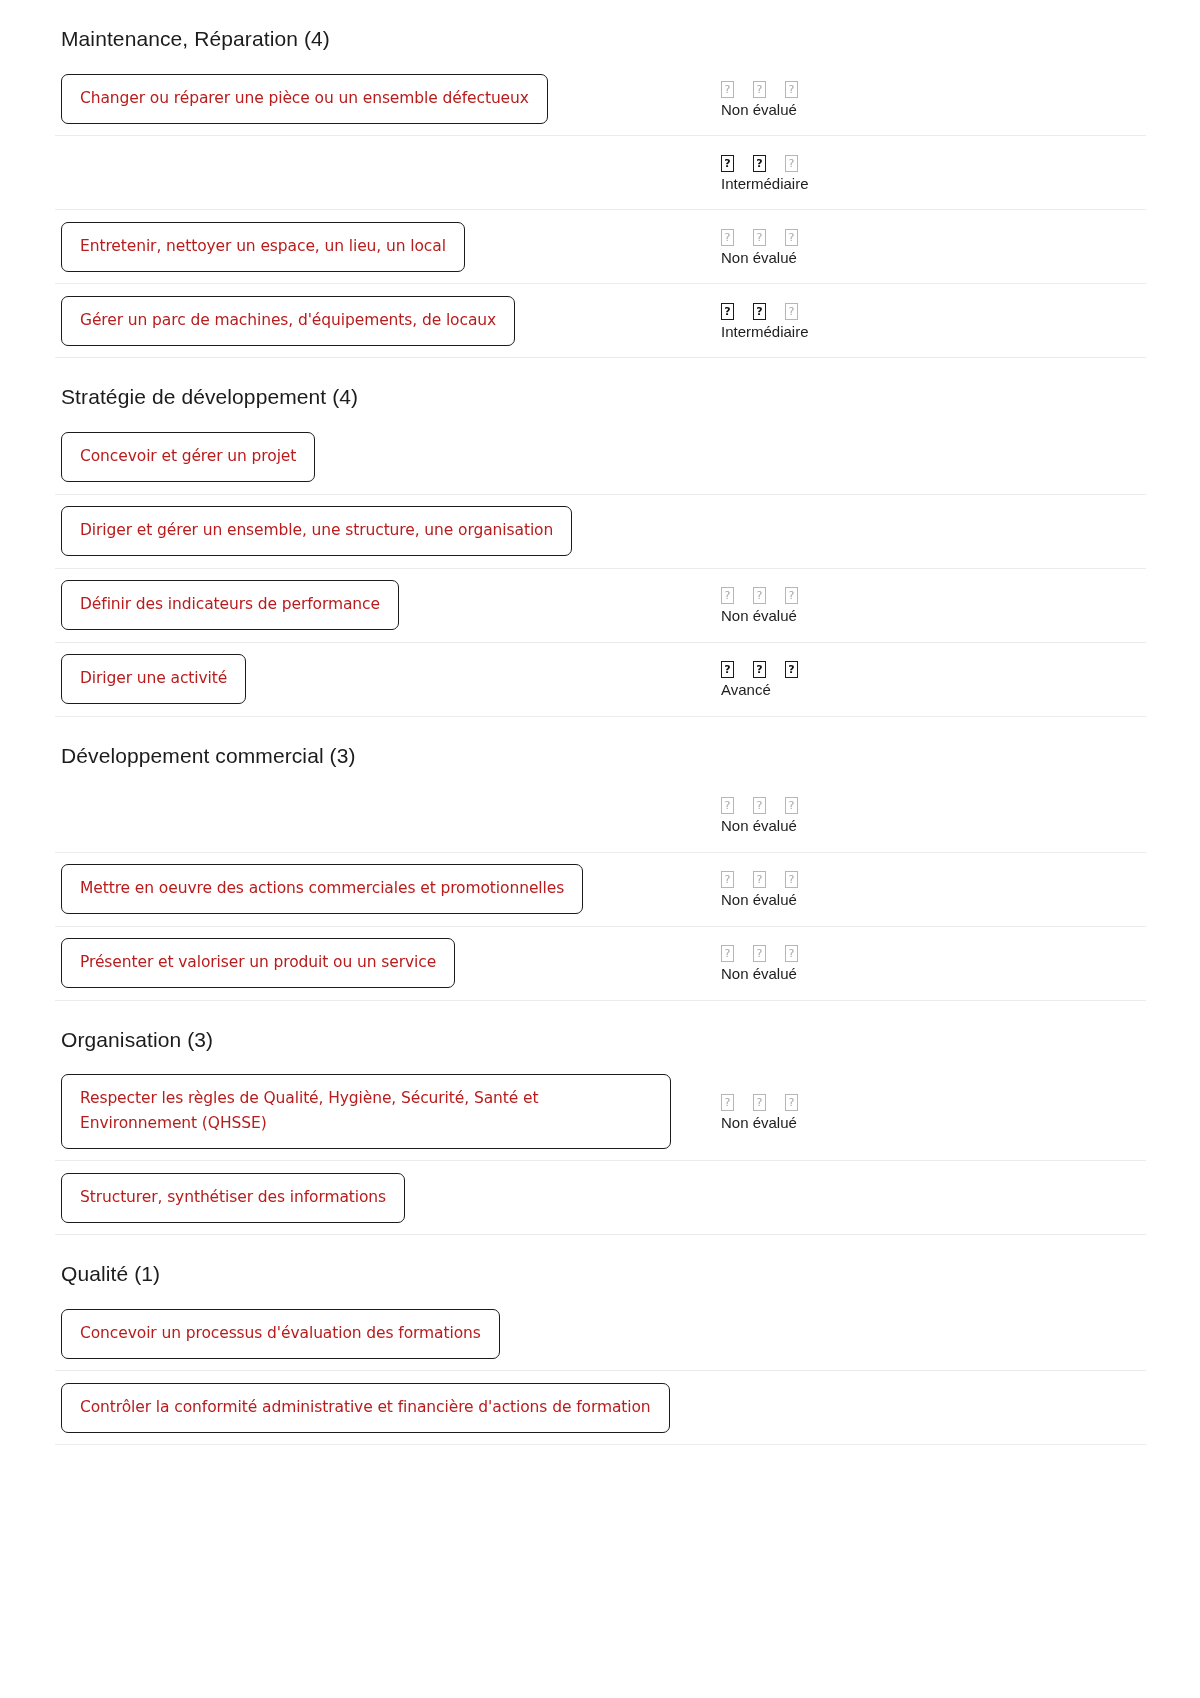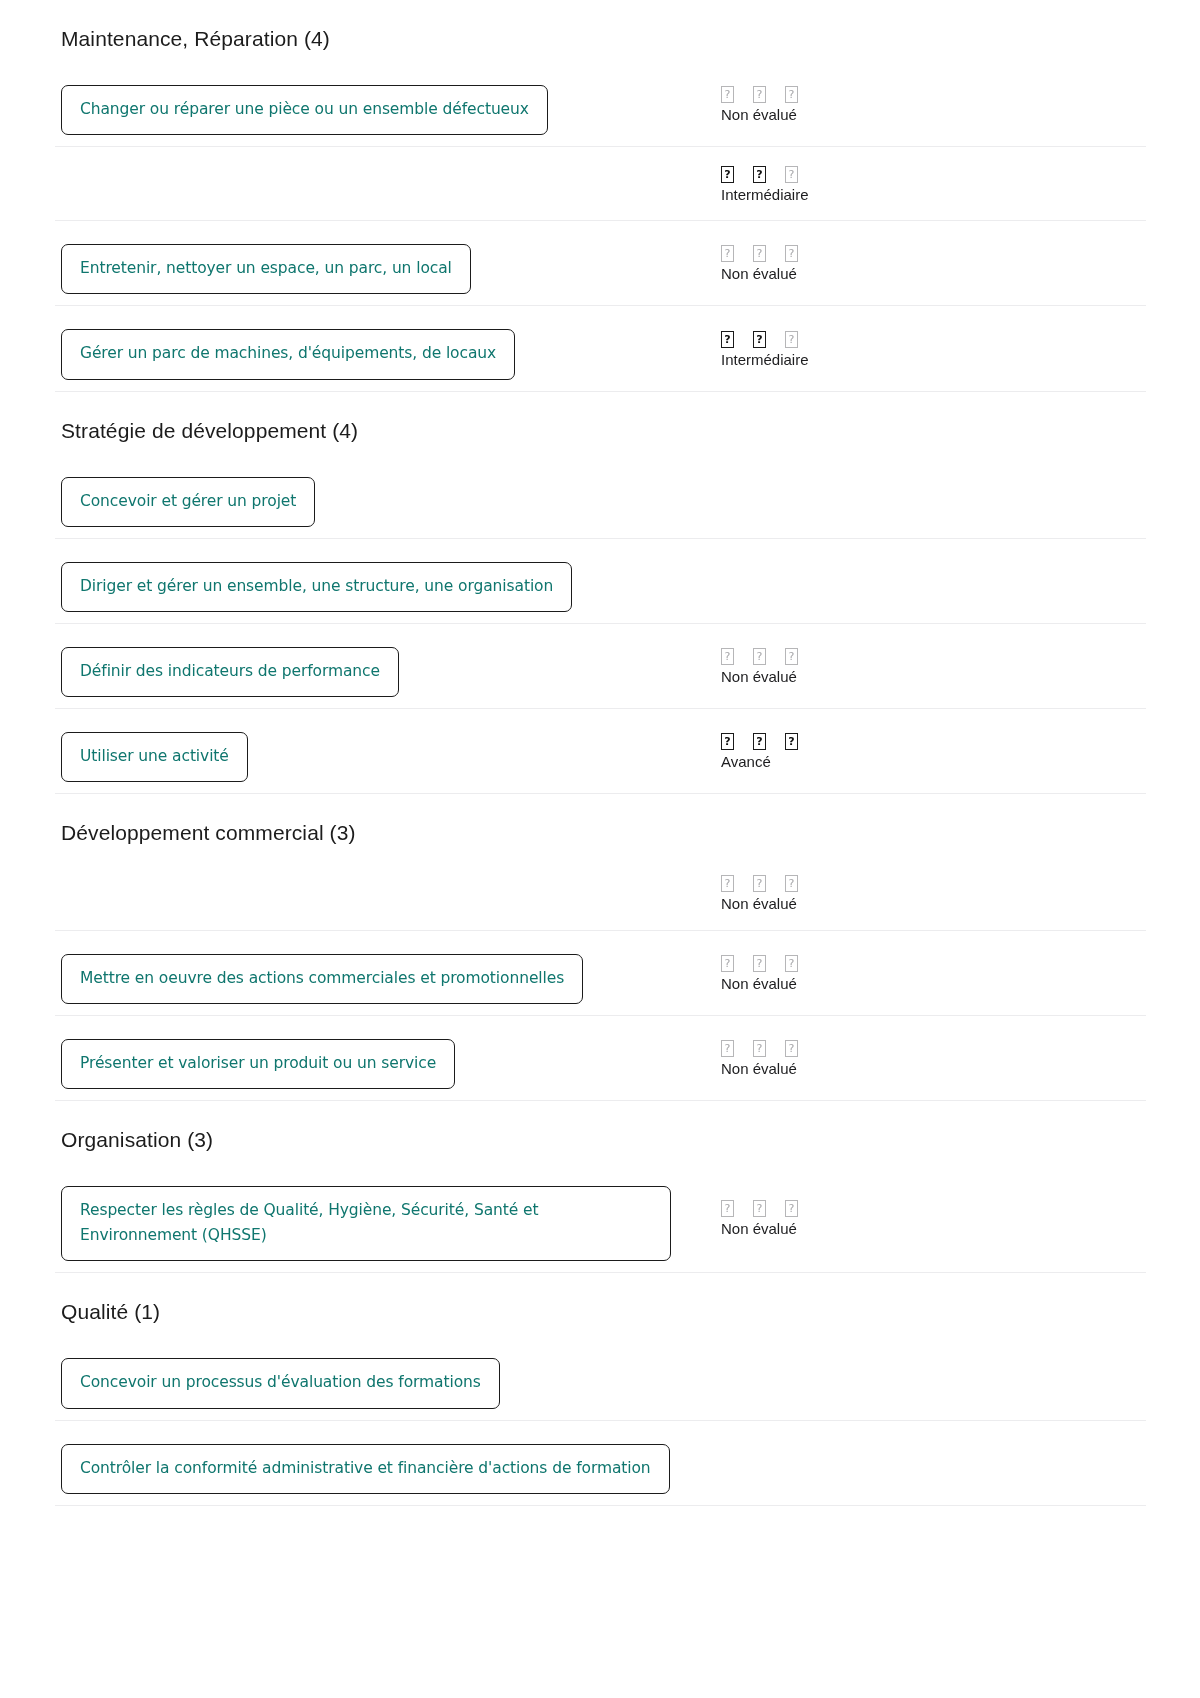--- a/index.html
+++ b/index.html
@@ -53,26 +53,25 @@
   .chip {
     display: inline-block;
     box-sizing: border-box;
     border: 1.6px solid #1b1b1b;
     border-radius: 7px;
     background: #ffffff;
     padding: 11px 18px 12px 18px;
     font-family: "DejaVu Sans", sans-serif;
     font-size: 15.5px;
     line-height: 1.62;
-    color: #0f766e;
+    color: #b91c1c;
     letter-spacing: -0.1px;
     max-width: 610px;
     text-align: left;
     cursor: pointer;
-    margin-top: 12px;
   }
 
   
   .rating {
     position: absolute;
     left: 660px;
     top: 50%;
     transform: translateY(-50%);
     display: block;
     width: 260px;
@@ -152,21 +151,21 @@
             <span class="qm">?</span>
           </span>
           <span class="tofu">
             <span class="qm">?</span>
           </span>
         </div>
         <div class="rating-label">Intermédiaire</div>
       </div>
     </div>
     <div class="row">
-      <div class="row-left"><div class="chip">Entretenir, nettoyer un espace, un parc, un local</div></div>
+      <div class="row-left"><div class="chip">Entretenir, nettoyer un espace, un lieu, un local</div></div>
       <div class="rating">
         <div class="dots">
           <span class="tofu">
             <span class="qm">?</span>
           </span>
           <span class="tofu">
             <span class="qm">?</span>
           </span>
           <span class="tofu">
             <span class="qm">?</span>
@@ -210,21 +209,21 @@
             <span class="qm">?</span>
           </span>
           <span class="tofu">
             <span class="qm">?</span>
           </span>
         </div>
         <div class="rating-label">Non évalué</div>
       </div>
     </div>
     <div class="row">
-      <div class="row-left"><div class="chip">Utiliser une activité</div></div>
+      <div class="row-left"><div class="chip">Diriger une activité</div></div>
       <div class="rating">
         <div class="dots">
           <span class="tofu on">
             <span class="qm">?</span>
           </span>
           <span class="tofu on">
             <span class="qm">?</span>
           </span>
           <span class="tofu on">
             <span class="qm">?</span>
@@ -295,20 +294,23 @@
           <span class="tofu">
             <span class="qm">?</span>
           </span>
           <span class="tofu">
             <span class="qm">?</span>
           </span>
         </div>
         <div class="rating-label">Non évalué</div>
       </div>
     </div>
+    <div class="row">
+      <div class="row-left"><div class="chip">Structurer, synthétiser des informations</div></div>
+    </div>
     <div class="section-head">Qualité (1)</div>
     <div class="row">
       <div class="row-left"><div class="chip">Concevoir un processus d'évaluation des formations</div></div>
     </div>
     <div class="row">
       <div class="row-left"><div class="chip">Contrôler la conformité administrative et financière d'actions de formation</div></div>
     </div>
   </div>
 
 <div class="spacer-bottom"></div>

